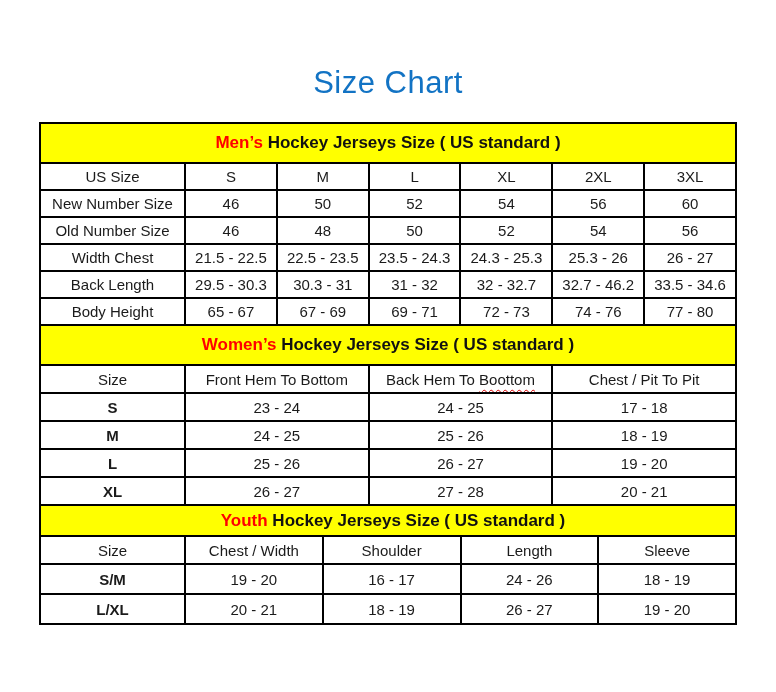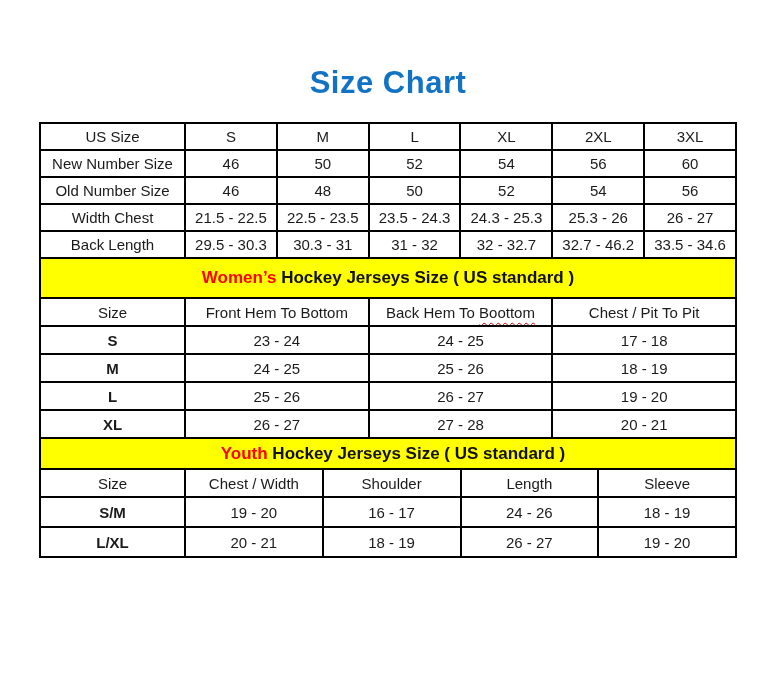--- a/index.html
+++ b/index.html
@@ -16,21 +16,21 @@
     width: 776px;
     height: 692px;
     background: #ffffff;
   }
   .page-title {
     margin: 0;
     padding-top: 64px;
     text-align: center;
     font-size: 31px;
     line-height: 38px;
-    font-weight: bold;
+    font-weight: normal;
     color: var(--title-color, #1273c4);
     letter-spacing: 0.5px;
   }
   .tables {
     width: 698px;
     margin: 20px auto 0 auto;
   }
   table {
     border-collapse: collapse;
     table-layout: fixed;
@@ -84,20 +84,23 @@
           <col class="col-label">
           <col>
           <col>
           <col>
           <col>
           <col>
           <col>
         </colgroup>
         <tbody>
           <tr>
+            <th class="banner" colspan="7"><span class="hl">Men’s</span> Hockey Jerseys Size ( US standard )</th>
+          </tr>
+          <tr>
             <th class="colhead">US Size</th>
             <th class="colhead">S</th>
             <th class="colhead">M</th>
             <th class="colhead">L</th>
             <th class="colhead">XL</th>
             <th class="colhead">2XL</th>
             <th class="colhead">3XL</th>
           </tr>
           <tr>
             <td class="rowlabel">New Number Size</td>
@@ -128,20 +131,29 @@
           </tr>
           <tr>
             <td class="rowlabel">Back Length</td>
             <td>29.5 - 30.3</td>
             <td>30.3 - 31</td>
             <td>31 - 32</td>
             <td>32 - 32.7</td>
             <td>32.7 - 46.2</td>
             <td>33.5 - 34.6</td>
           </tr>
+          <tr>
+            <td class="rowlabel">Body Height</td>
+            <td>65 - 67</td>
+            <td>67 - 69</td>
+            <td>69 - 71</td>
+            <td>72 - 73</td>
+            <td>74 - 76</td>
+            <td>77 - 80</td>
+          </tr>
         </tbody>
       </table>
       <table class="t1">
         <colgroup>
           <col class="col-label">
           <col>
           <col>
           <col>
         </colgroup>
         <tbody>

